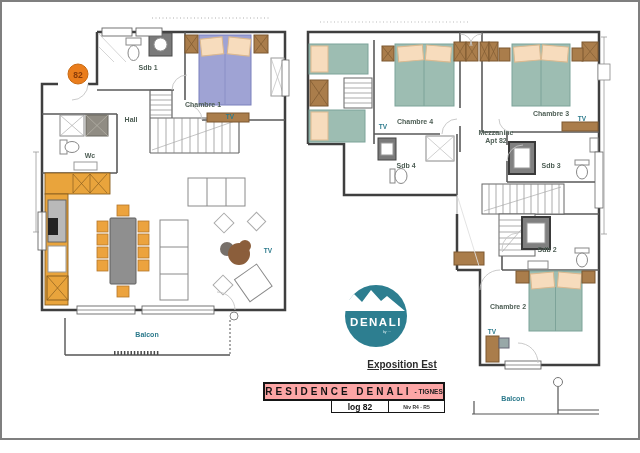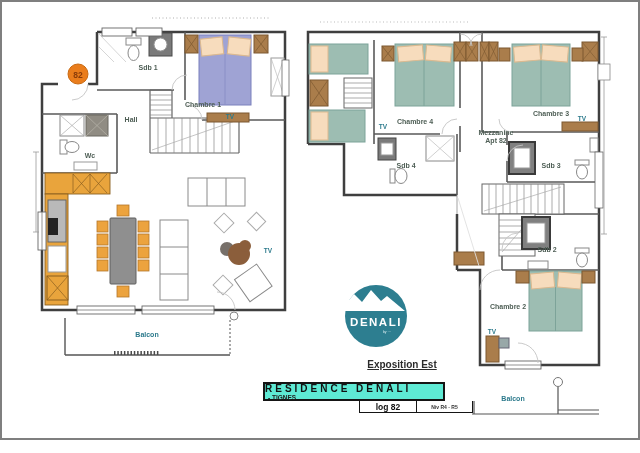--- a/index.html
+++ b/index.html
@@ -4,24 +4,24 @@
 <style>
   html,body{margin:0;padding:0;background:#fff;font-family:"Liberation Sans",sans-serif;}
   .page{position:relative;width:640px;height:440px;box-sizing:border-box;border:2px solid #7f7f7f;background:#fff;overflow:hidden;}
   .page svg{position:absolute;left:0;top:0;}
   text{font-family:"Liberation Sans",sans-serif;}
   .lbl{font-size:7px;font-weight:bold;fill:#4e5e55;}
   .tv{font-size:6.5px;font-weight:bold;fill:#2c7a8c;}
   .balc{font-size:7px;font-weight:bold;fill:#2c7a8c;}
   .expo{position:absolute;left:350px;top:357px;width:100px;text-align:center;font-size:10px;font-weight:bold;color:#2b2b2b;text-decoration:underline;}
   .tblock{position:absolute;left:261px;top:380px;width:182px;}
-  .trow1{height:15px;border:2px solid #151515;background:#5eead4;display:flex;align-items:flex-start;justify-content:center;flex-direction:column;}
+  .trow1{height:15px;border:2px solid #151515;background:#fca5a5;display:flex;align-items:center;justify-content:center;}
   .tres{font-size:10px;font-weight:bold;letter-spacing:3px;color:#111;white-space:nowrap;}
   .tloc{font-size:6.5px;font-weight:bold;color:#222;margin-left:3px;}
-  .trow2{width:112px;margin-left:96px;height:11px;border:1.5px solid #151515;border-top:none;display:flex;background:#fff;}
+  .trow2{width:112px;margin-left:68px;height:11px;border:1.5px solid #151515;border-top:none;display:flex;background:#fff;}
   .tunit{flex:0 0 56px;border-right:1.5px solid #151515;display:flex;align-items:center;justify-content:center;font-size:8.5px;font-weight:bold;color:#111;}
   .tlevel{flex:1;display:flex;align-items:center;justify-content:center;font-size:5px;font-weight:bold;color:#333;}
 </style>
 </head>
 <body>
 
 <div class="page">
 
 <svg width="640" height="453" viewBox="0 0 640 453">
 

